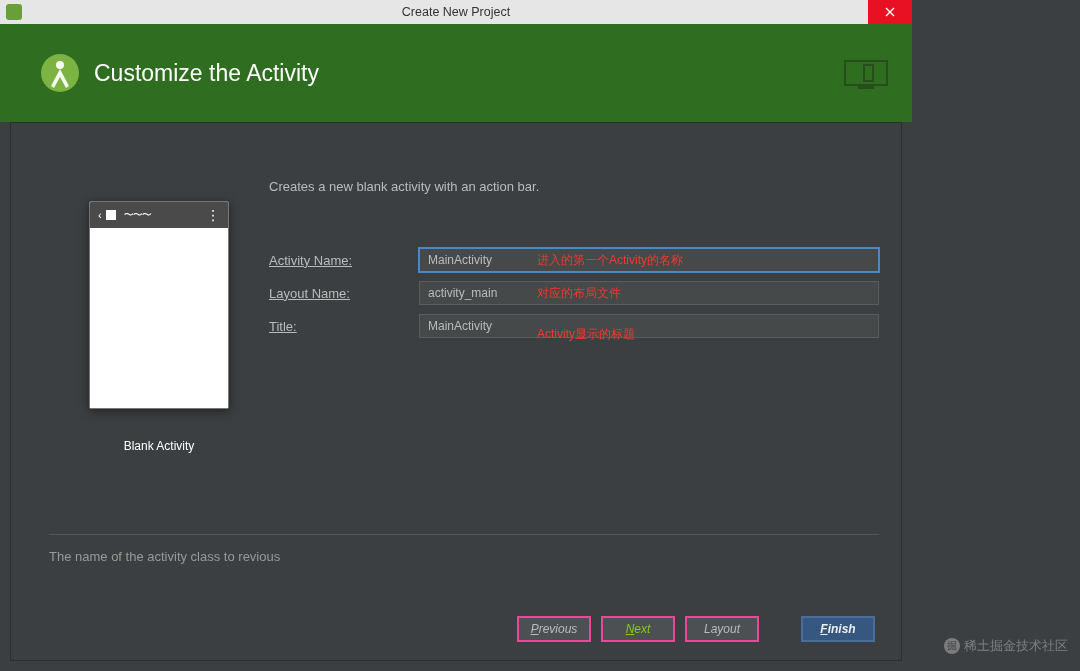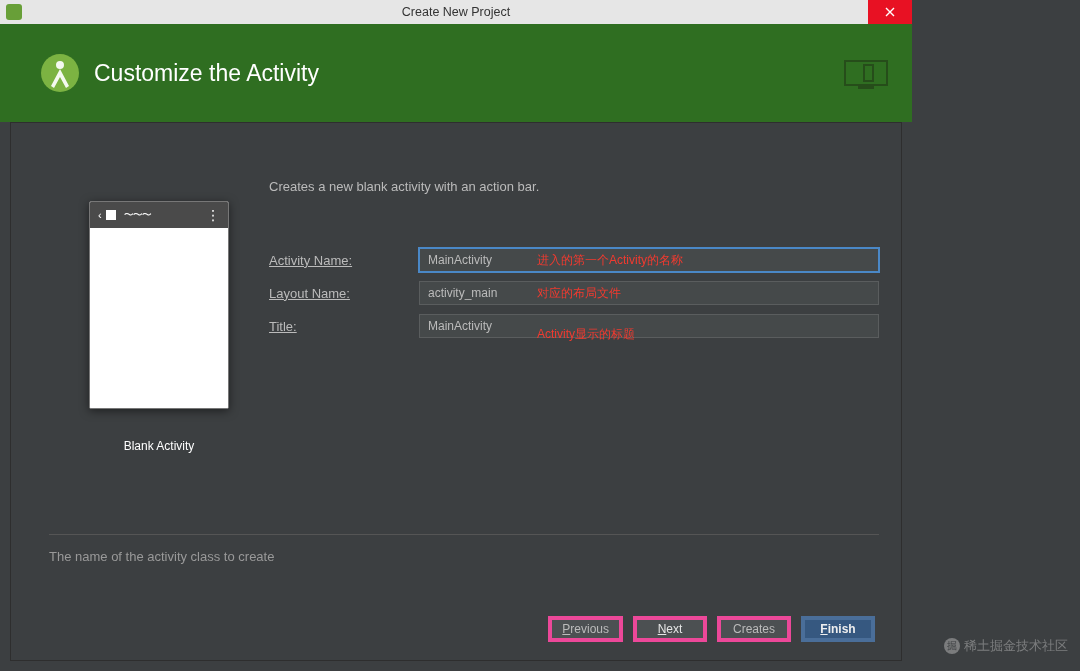--- a/index.html
+++ b/index.html
@@ -41,26 +41,26 @@
     width: 100%; height: 24px; background: #45494a; border: 1px solid #5a5d5e;
     color: #bbb; font-size: 12px; padding: 0 8px; outline: none;
   }
   .row-input.focused input { border: 1px solid #4a88c7; box-shadow: 0 0 0 1px #4a88c7; }
   .annot { position: absolute; top: 4px; font-size: 12px; color: #f23a2f; pointer-events: none; }
 
   .footer { border-top: 1px solid #555; padding-top: 14px; padding-bottom: 10px; }
   .help { color: #999; font-size: 13px; margin-bottom: 52px; }
   .buttons { display: flex; justify-content: flex-end; gap: 10px; padding-right: 4px; padding-bottom: 8px;}
   .btn {
-    min-width: 74px; height: 26px; background: #4c5052; border: 4px solid #ec4899;
+    min-width: 74px; height: 26px; background: #4c5052; border: 2px solid #ec4899;
     color: #bbb; font-size: 12px; display: flex; align-items: center; justify-content: center;
-    padding: 0 10px; cursor: pointer;
+    padding: 0 10px; cursor: pointer; font-style: italic;
   }
-  .btn.disabled { color: #e5e5e5; }
-  .btn.primary { background: #365880; border-color: #4a6e99; color: #eee; font-weight: 600; }
+  .btn.disabled { color: #84cc16; }
+  .btn.primary { background: #365880; border-color: #4a6e99; color: #eee; font-weight: 600; margin-left: 32px; }
   .btn .ul { text-decoration: underline; }
 
   .watermark { position: absolute; right: 12px; bottom: 16px; color: rgba(200,200,200,.45); font-size: 13px; display: flex; align-items: center; gap: 4px; pointer-events:none;}
   .watermark-logo { width: 16px; height: 16px; background: rgba(200,200,200,.45); border-radius: 50%; display:flex;align-items:center;justify-content:center;font-size:10px;color:#3c3f41; }
 </style>
 </head>
 <body>
 
 <div class="window">
 
@@ -119,29 +119,29 @@
               </div>
               <div class="row">
                 <div class="row-label">Title:</div>
                 <div class="row-input"><input type="text" value="MainActivity" style=""><div class="annot" style="left: 118px; margin-top: 8px;">Activity显示的标题</div></div>
               </div>
             </div>
         </div>
       </div>
 
       <div class="footer">
-        <div class="help">The name of the activity class to create</div>
+        <div class="help">The name of the activity class to revious</div>
         <div class="buttons">
           <div class="btn">
               <span><span class="ul">P</span><span>revious</span></span>
             </div>
           <div class="btn disabled">
               <span><span class="ul">N</span><span>ext</span></span>
             </div>
-          <div class="btn">Creates</div>
+          <div class="btn">Layout</div>
           <div class="btn primary">
               <span><span class="ul">F</span><span>inish</span></span>
             </div>
         </div>
       </div>
 
     </div>
   </div>
 
   <div class="watermark">

